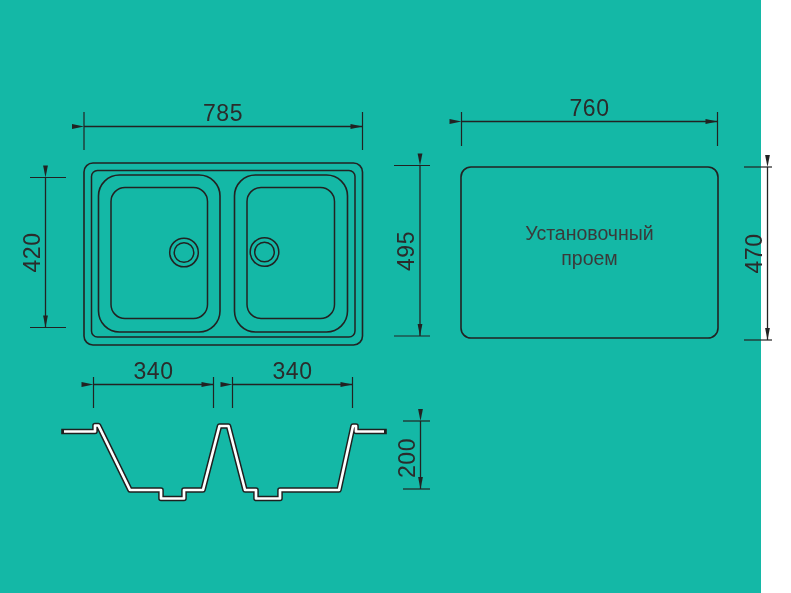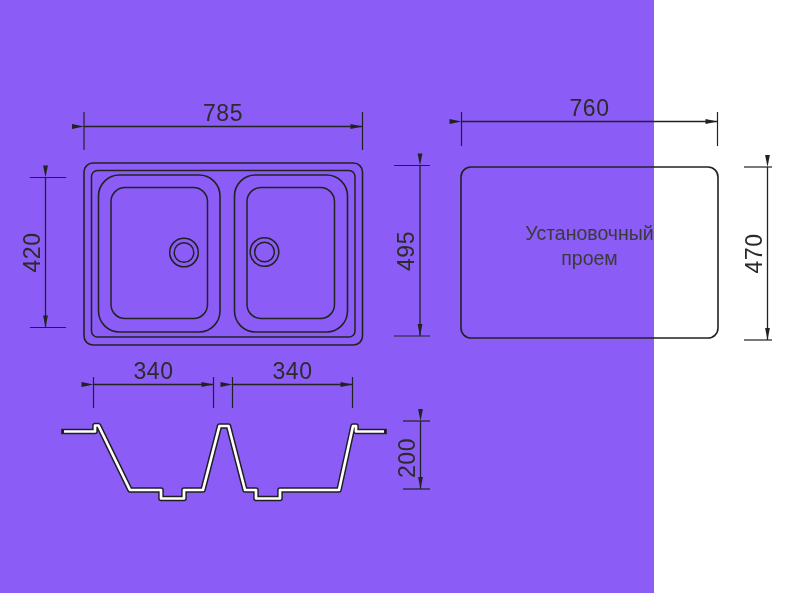--- a/index.html
+++ b/index.html
@@ -2,21 +2,21 @@
 <html><head>
 <meta charset="utf-8">
 <style>
   html,body{margin:0;padding:0;}
   body{
     width:791px;height:593px;
     background:#ffffff;
     font-family:"Liberation Sans", sans-serif;
     overflow:hidden;
   }
-  .drawing-wrap{position:relative;width:654px;height:593px;background:#8b5cf6;}
+  .drawing-wrap{position:relative;width:761px;height:593px;background:#14b8a6;}
   svg{display:block;}
   .outline{fill:none;stroke:#222222;stroke-width:1.6;}
   .outline-thin{fill:none;stroke:#222222;stroke-width:1.5;}
   .dimline{stroke:#222222;stroke-width:1.3;fill:none;}
   .extline{stroke:#222222;stroke-width:1.2;fill:none;}
   .band-black{fill:none;stroke:#1f1f1f;stroke-width:5.6;stroke-linejoin:round;stroke-linecap:square;}
   .band-white{fill:none;stroke:#ffffff;stroke-width:2.7;stroke-linejoin:round;stroke-linecap:butt;}
   .dim-text{
     font-family:"Liberation Sans", sans-serif;
     font-size:23px;

